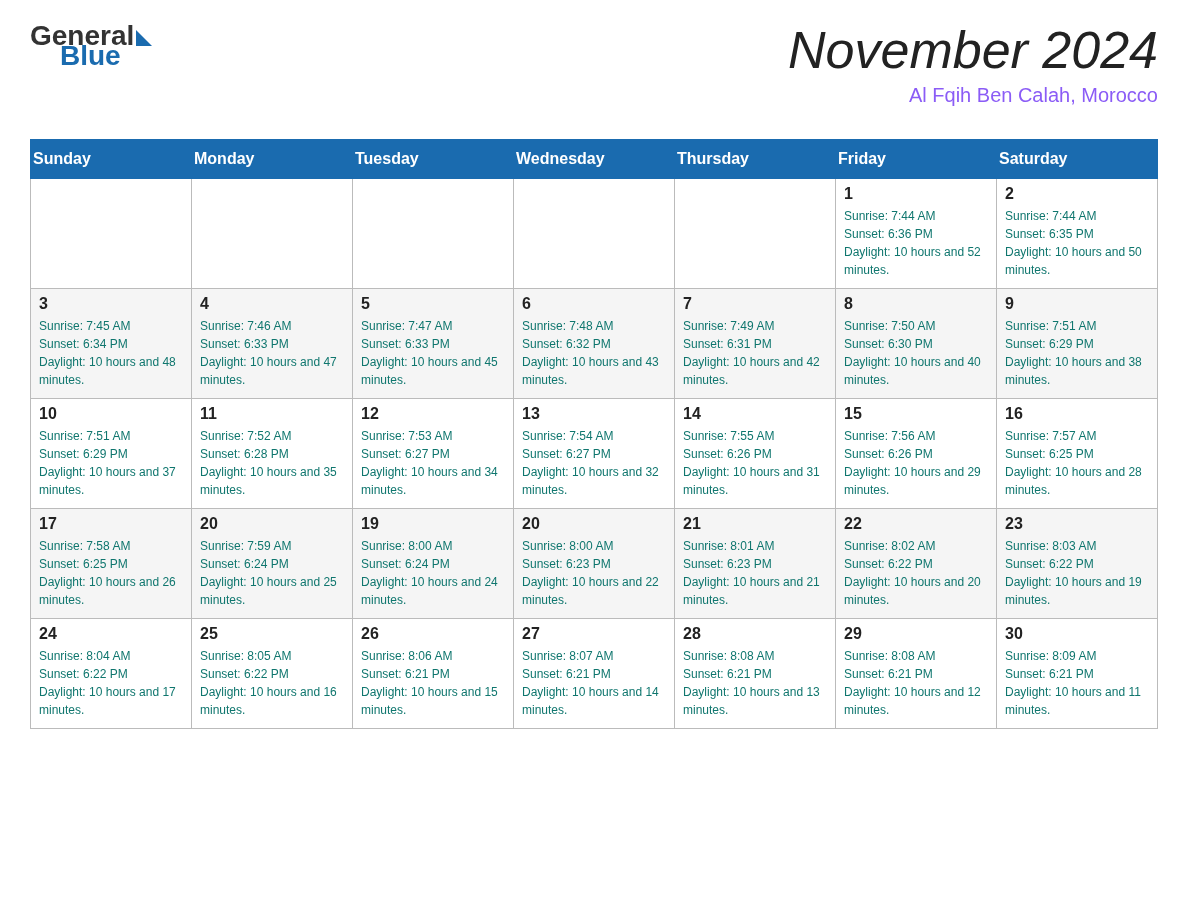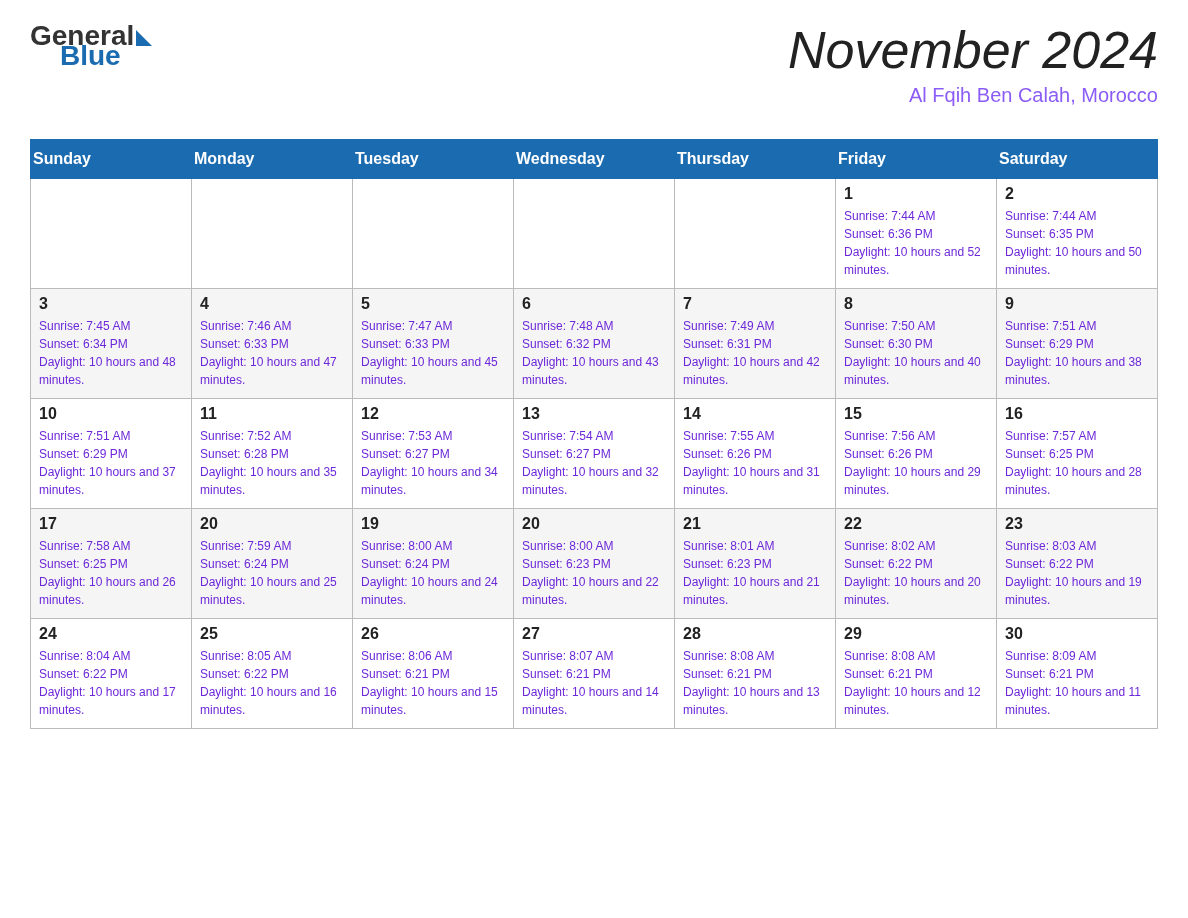--- a/index.html
+++ b/index.html
@@ -83,21 +83,21 @@
     }
     .day-number {
       font-size: 16px;
       font-weight: bold;
       color: #222;
       display: block;
       margin-bottom: 4px;
     }
     .day-info {
       font-size: 12px;
-      color: #6d28d9;
+      color: #0f766e;
       line-height: 1.5;
     }
     .empty-cell {
       background: #f9f9f9;
     }
     tr:nth-child(even) td {
       background: #f5f5f5;
     }
     tr:nth-child(odd) td {
       background: #ffffff;

